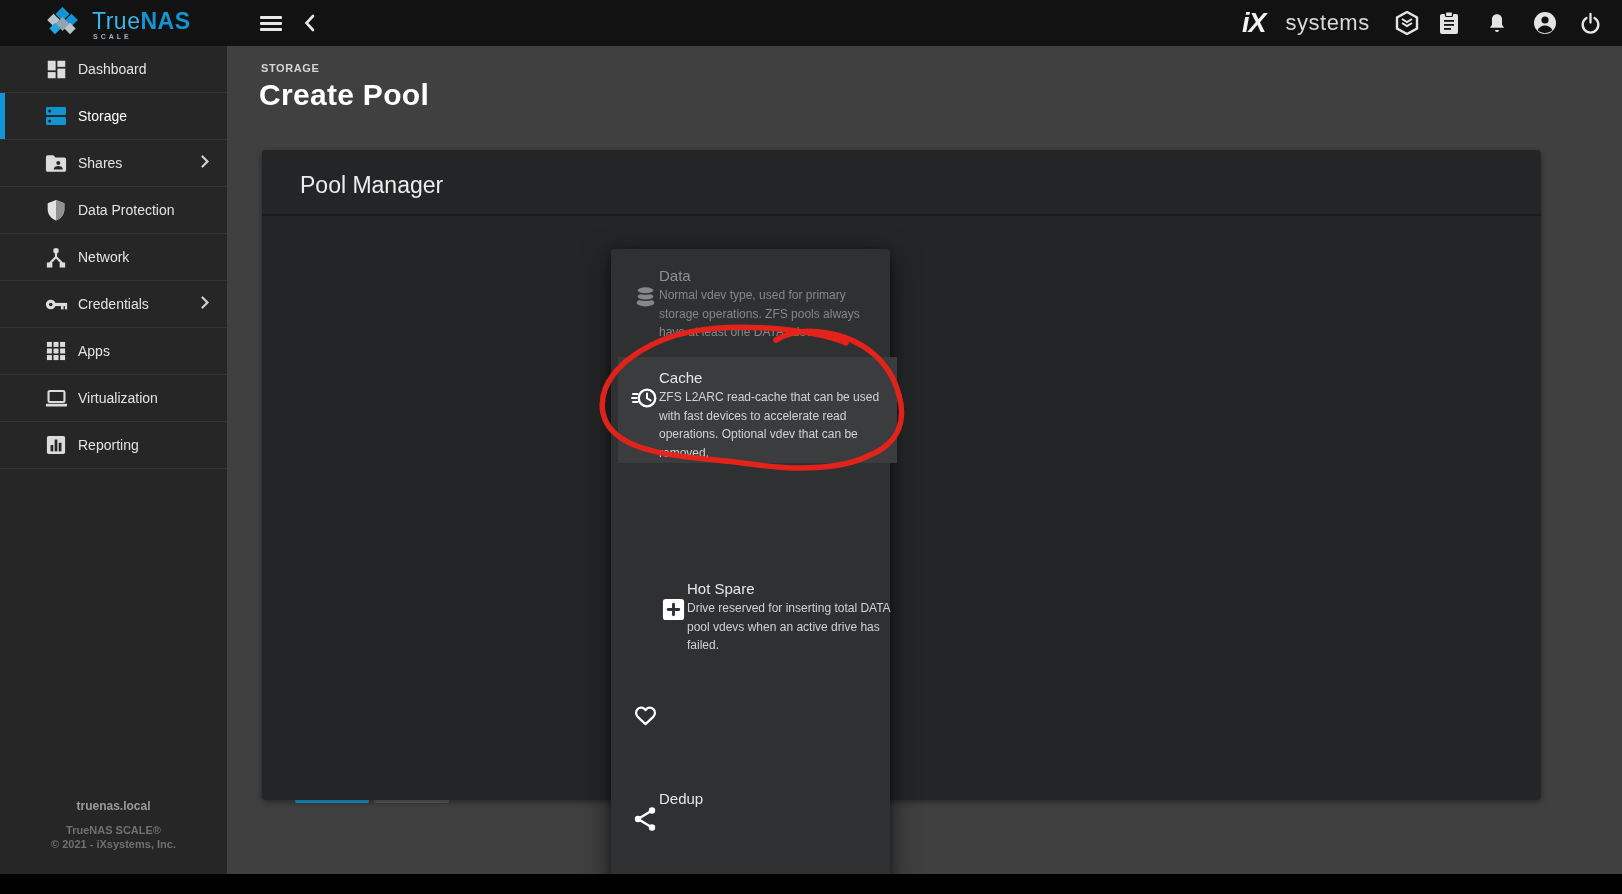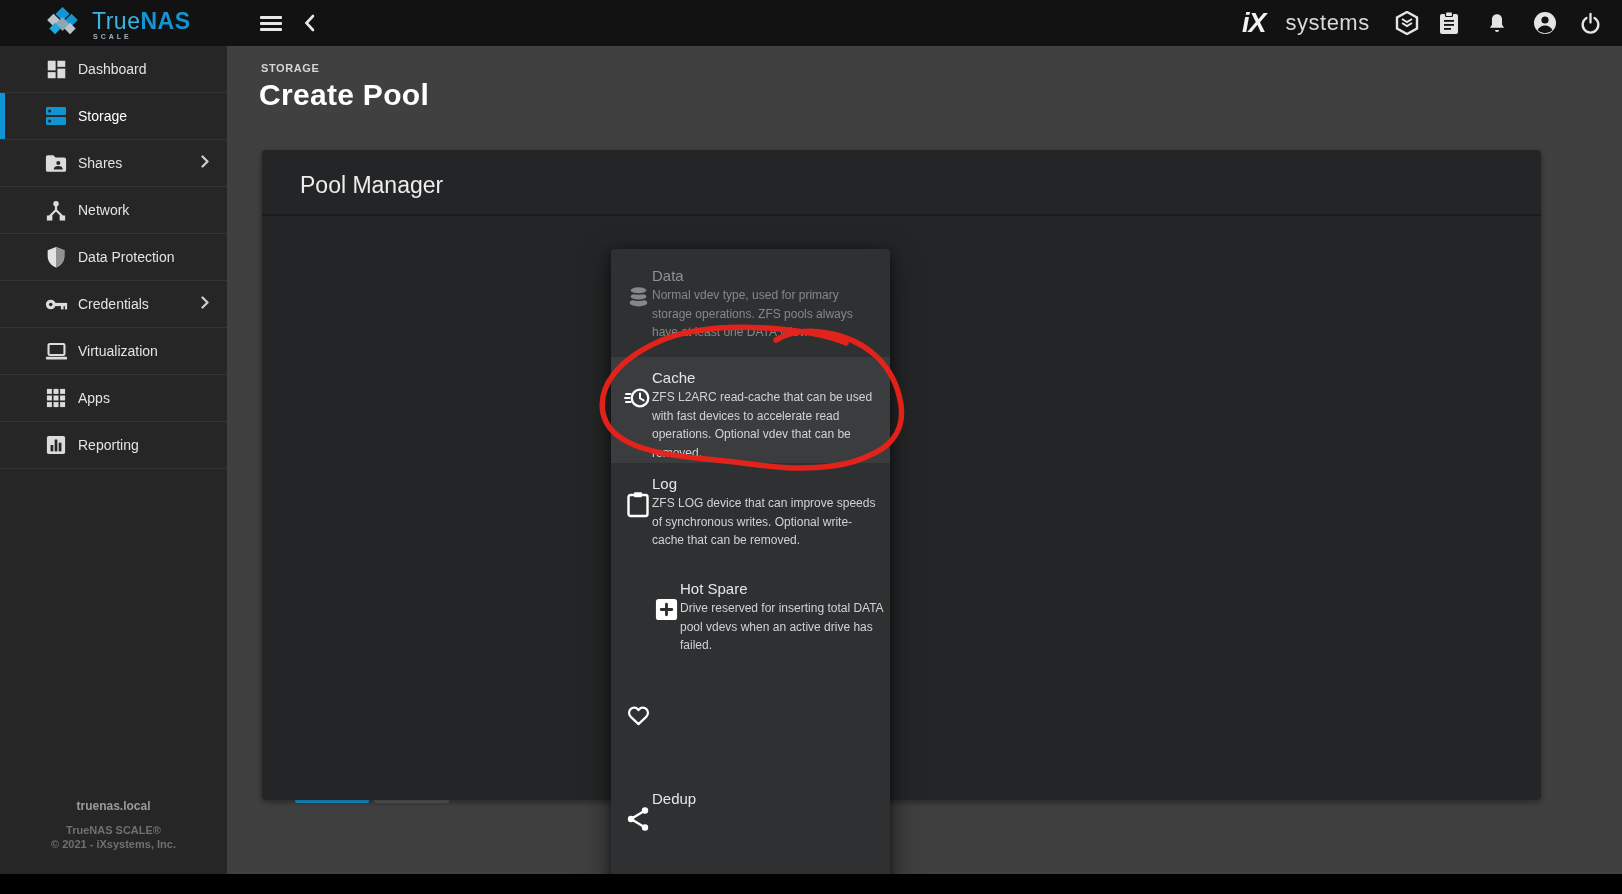--- a/index.html
+++ b/index.html
@@ -58,21 +58,21 @@
   .tbl-cell { position:absolute; font-size:13px; font-weight:600; color:#dcdcdc; }
   .tbl-foot { position:absolute; font-size:13px; font-weight:700; color:#d9d9d9; }
   .tbl-empty { position:absolute; font-size:14px; color:#8b8b8b; }
 
   .select-box { position:absolute; background:#1d1e1f; border-radius:2px 2px 0 0; display:flex; align-items:center; cursor:pointer; }
   .select-value { font-size:14px; color:#e2e2e2; }
   .select-caret { position:absolute; right:14px; width:0; height:0; border-left:5px solid transparent; border-right:5px solid transparent; border-top:6px solid #cfcfcf; }
 
   
   .vdev-menu { position:absolute; left:611px; top:249px; width:279px; height:639px; background:#2f3031; border-radius:4px; box-shadow:0 10px 30px rgba(0,0,0,.55), 0 2px 8px rgba(0,0,0,.4); z-index:40; }
-  .menu-item { position:absolute; left:0; width:279px; cursor:pointer;padding-left:12px; }
+  .menu-item { position:absolute; left:7px; width:279px; cursor:pointer;padding-left:12px; }
   .menu-item.highlighted { background:#3b3c3e; }
   .mi-icon { position:absolute; left:13px; top:27px; width:28px; height:28px; display:flex; align-items:center; justify-content:center; }
   .mi-text { position:absolute; left:41px; top:12px; width:228px; }
   .mi-title { font-size:15px; color:#e6e6e6; margin-bottom:2px; }
   .mi-desc { font-size:12px; line-height:15.5px; color:#d1d2d3; font-weight:400; }
   .menu-item.disabled .mi-title { color:#8f9193; }
   .menu-item.disabled .mi-desc { color:#85878a; }
 
   .annotation { position:absolute; left:0; top:0; z-index:100; pointer-events:none; }
 </style>
@@ -180,77 +180,77 @@
             <path d="M9.5 16.5 c0-2.6 2.2-3.8 5-3.8 s5 1.2 5 3.8z" fill="#262627"></path>
           </svg>
         </span>
       <span class="nav-label">Shares</span>
       <span class="nav-chev"><svg width="8" height="13" viewBox="0 0 8 13">
             <path d="M1.5 1.5 L6.5 6.5 L1.5 11.5" fill="none" stroke="#cfcfcf" stroke-width="2.2" stroke-linecap="round"></path>
           </svg></span>
     </div>
     <div class="nav-item">
       <span class="nav-icon">
+          <svg width="20" height="22" viewBox="0 0 24 26">
+            <path d="M12 1 L22 5 V12 C22 18.5 17.5 23.5 12 25.5 C6.5 23.5 2 18.5 2 12 V5 Z" fill="#e3e3e3"></path>
+            <path d="M12 1 L22 5 V12 C22 18.5 17.5 23.5 12 25.5 Z" fill="#8f9193"></path>
+          </svg>
+        </span>
+      <span class="nav-label">Data Protection</span>
+    </div>
+    <div class="nav-item">
+      <span class="nav-icon">
           <svg width="22" height="21" viewBox="0 0 24 23">
             <circle cx="12" cy="4" r="3" fill="#dcdcdc"></circle>
             <path d="M12 6 v5 M12 11 L5 18 M12 11 L19 18" stroke="#dcdcdc" stroke-width="2.4" fill="none"></path>
             <rect x="2" y="17" width="6" height="5.5" fill="#dcdcdc"></rect>
             <rect x="16" y="17" width="6" height="5.5" fill="#dcdcdc"></rect>
           </svg>
         </span>
       <span class="nav-label">Network</span>
-    </div>
-    <div class="nav-item">
-      <span class="nav-icon">
-          <svg width="20" height="22" viewBox="0 0 24 26">
-            <path d="M12 1 L22 5 V12 C22 18.5 17.5 23.5 12 25.5 C6.5 23.5 2 18.5 2 12 V5 Z" fill="#e3e3e3"></path>
-            <path d="M12 1 L22 5 V12 C22 18.5 17.5 23.5 12 25.5 Z" fill="#8f9193"></path>
-          </svg>
-        </span>
-      <span class="nav-label">Data Protection</span>
     </div>
     <div class="nav-item">
       <span class="nav-icon">
           <svg width="23" height="13" viewBox="0 0 26 14">
             <circle cx="6.5" cy="7" r="5.5" fill="#dcdcdc"></circle>
             <circle cx="6.5" cy="7" r="2" fill="#262627"></circle>
             <rect x="11" y="5.2" width="14" height="3.6" fill="#dcdcdc"></rect>
             <rect x="18" y="8.5" width="3" height="4" fill="#dcdcdc"></rect>
             <rect x="22.5" y="8.5" width="2.5" height="4" fill="#dcdcdc"></rect>
           </svg>
         </span>
       <span class="nav-label">Credentials</span>
       <span class="nav-chev"><svg width="8" height="13" viewBox="0 0 8 13">
             <path d="M1.5 1.5 L6.5 6.5 L1.5 11.5" fill="none" stroke="#cfcfcf" stroke-width="2.2" stroke-linecap="round"></path>
           </svg></span>
-    </div>
-    <div class="nav-item">
-      <span class="nav-icon">
-          <svg width="23" height="19" viewBox="0 0 26 21">
-            <rect x="4" y="2" width="18" height="12.5" rx="1.5" fill="none" stroke="#dcdcdc" stroke-width="2.4"></rect>
-            <rect x="1" y="16.5" width="24" height="3" rx="1" fill="#dcdcdc"></rect>
-          </svg>
-        </span>
-      <span class="nav-label">Virtualization</span>
     </div>
     <div class="nav-item">
       <span class="nav-icon">
           <svg width="20" height="20" viewBox="0 0 22 22" fill="#dcdcdc">
             <rect x="1" y="1" width="5.5" height="5.5"></rect>
             <rect x="8.25" y="1" width="5.5" height="5.5"></rect>
             <rect x="15.5" y="1" width="5.5" height="5.5"></rect>
             <rect x="1" y="8.25" width="5.5" height="5.5"></rect>
             <rect x="8.25" y="8.25" width="5.5" height="5.5"></rect>
             <rect x="15.5" y="8.25" width="5.5" height="5.5"></rect>
             <rect x="1" y="15.5" width="5.5" height="5.5"></rect>
             <rect x="8.25" y="15.5" width="5.5" height="5.5"></rect>
             <rect x="15.5" y="15.5" width="5.5" height="5.5"></rect>
           </svg>
         </span>
       <span class="nav-label">Apps</span>
+    </div>
+    <div class="nav-item">
+      <span class="nav-icon">
+          <svg width="23" height="19" viewBox="0 0 26 21">
+            <rect x="4" y="2" width="18" height="12.5" rx="1.5" fill="none" stroke="#dcdcdc" stroke-width="2.4"></rect>
+            <rect x="1" y="16.5" width="24" height="3" rx="1" fill="#dcdcdc"></rect>
+          </svg>
+        </span>
+      <span class="nav-label">Virtualization</span>
     </div>
     <div class="nav-item">
       <span class="nav-icon">
           <svg width="20" height="20" viewBox="0 0 22 22">
             <rect x="1" y="1" width="20" height="20" rx="2" fill="#dcdcdc"></rect>
             <rect x="5" y="11" width="3" height="7" fill="#262627"></rect>
             <rect x="9.5" y="5" width="3" height="13" fill="#262627"></rect>
             <rect x="14" y="8.5" width="3" height="9.5" fill="#262627"></rect>
           </svg>
         </span>
@@ -349,29 +349,20 @@
             <g stroke="#ffffff" stroke-width="2" stroke-linecap="round">
               <line x1="2" y1="10" x2="6.5" y2="10"></line>
               <line x1="1" y1="14" x2="5.5" y2="14"></line>
               <line x1="2" y1="18" x2="6.5" y2="18"></line>
             </g>
           </svg>
       </span>
       <span class="mi-text"><span class="mi-title">Cache</span><br><span class="mi-desc">ZFS L2ARC read-cache that can be used with fast devices to accelerate read operations. Optional vdev that can be removed.</span></span>
     </div>
 
-    <div class="menu-item" style="top:214px;height:105px;">
-      <span class="mi-icon">
-        <svg width="24" height="27" viewBox="0 0 24 27">
-            <rect x="2.5" y="4" width="19" height="21" rx="2" fill="none" stroke="#ffffff" stroke-width="2.4"></rect>
-            <rect x="8" y="1.2" width="8" height="5" rx="1" fill="#ffffff"></rect>
-          </svg>
-      </span>
-      <span class="mi-text"><span class="mi-title">Log</span><br><span class="mi-desc">ZFS LOG device that can improve speeds of synchronous writes. Optional write-cache that can be removed.</span></span>
-    </div>
 
     <div class="menu-item" style="top:319px;height:105px;margin-left:28px;">
       <span class="mi-icon">
         <svg width="25" height="25" viewBox="0 0 26 26">
             <rect x="2" y="2" width="22" height="22" rx="3" fill="#ffffff"></rect>
             <path d="M13 7.5 v11 M7.5 13 h11" stroke="#2f3031" stroke-width="3" stroke-linecap="round"></path>
           </svg>
       </span>
       <span class="mi-text"><span class="mi-title">Hot Spare</span><br><span class="mi-desc">Drive reserved for inserting total DATA pool vdevs when an active drive has failed.</span></span>
     </div>

